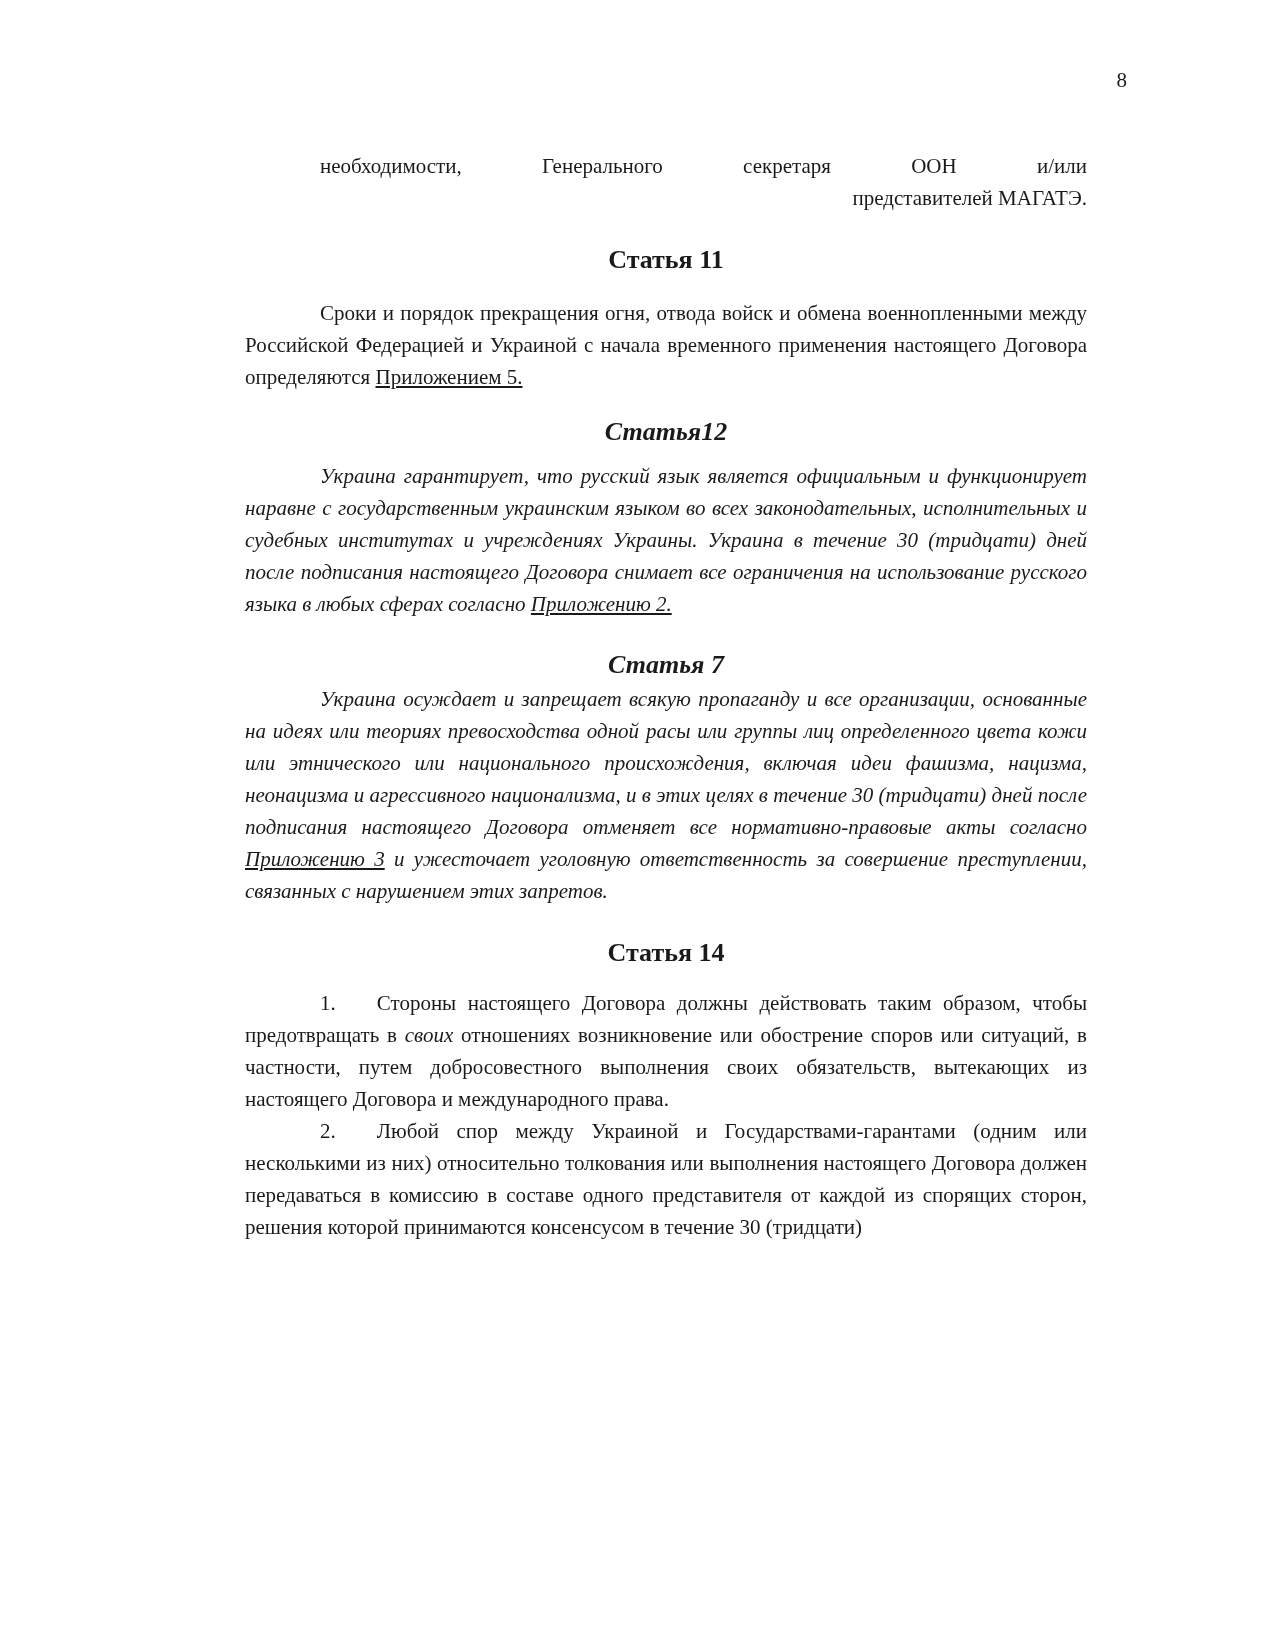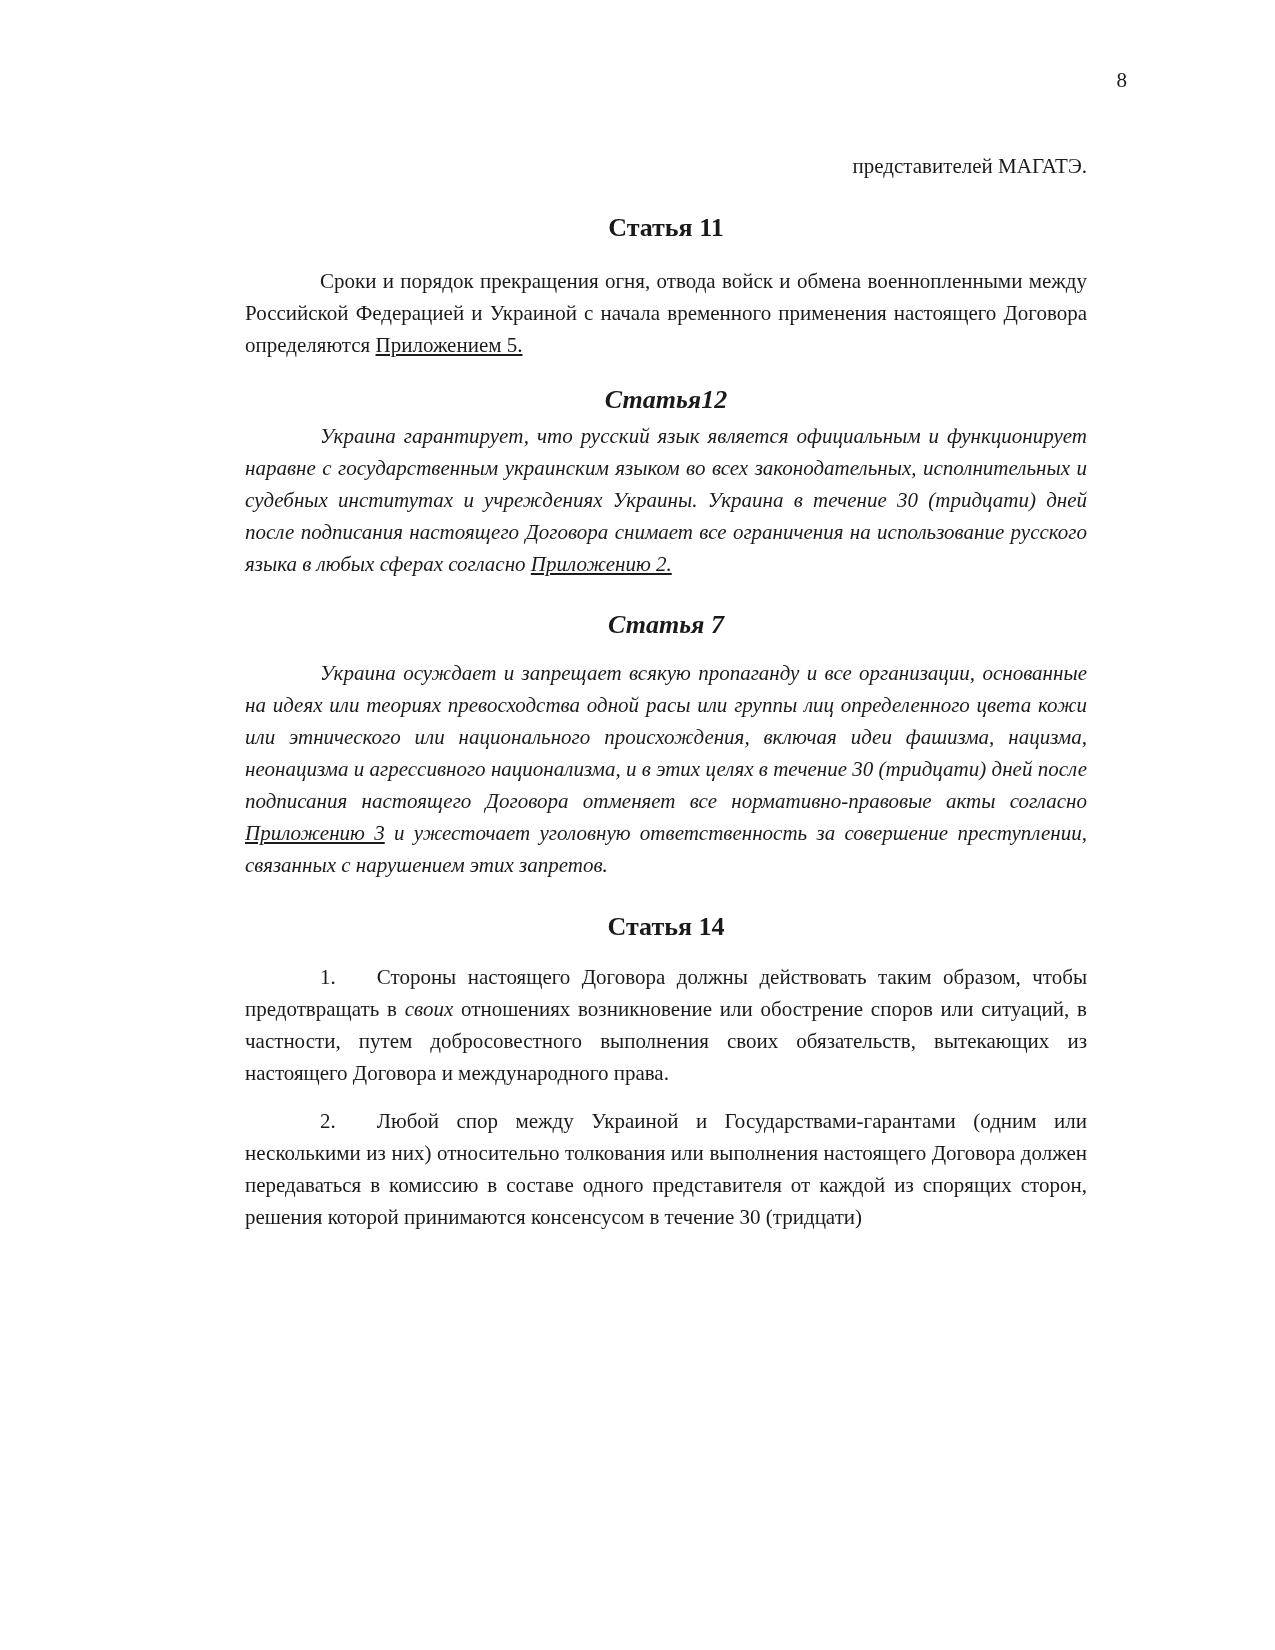--- a/index.html
+++ b/index.html
@@ -59,37 +59,38 @@
     text-indent: 0;
   }
   .tab {
     display: inline-block;
     width: 41px;
   }
   
   .h-a11 { margin-top: 30px; }
   .p-a11 { margin-top: 21px; }
   .h-a12 { margin-top: 23px; }
-  .p-a12 { margin-top: 4px; }
+  .p-a12 { margin-top: 12px; }
   .h-a13 { margin-top: 29px; }
-  .p-a13 { margin-top: 16px; }
+  .p-a13 { margin-top: 2px; }
   .h-a14 { margin-top: 30px; }
   .p-a14a { margin-top: 18px; }
-  .p-a14b { margin-top: 16px; }
+  .p-a14b { margin-top: 0; }
 </style>
 </head>
 <body>
 
 <div class="page">
 
   <div class="page-number">8</div>
 
   <div class="content">
 
     <p class="para">
+        <span class="fulljust-line">необходимости, Генерального секретаря ООН и/или</span>
         <span class="plain-line">представителей МАГАТЭ.</span>
       </p>
 
     <section>
       <div class="heading h-a11">Статья 11</div>
       <p class="para p-a11"><span>Сроки и порядок прекращения огня, отвода войск и обмена военнопленными между Российской Федерацией и Украиной с начала временного применения настоящего Договора определяются </span><span class="u">Приложением 5.</span></p>
     </section>
 
     <section class="italic">
       <div class="heading h-a12">Статья12</div>

